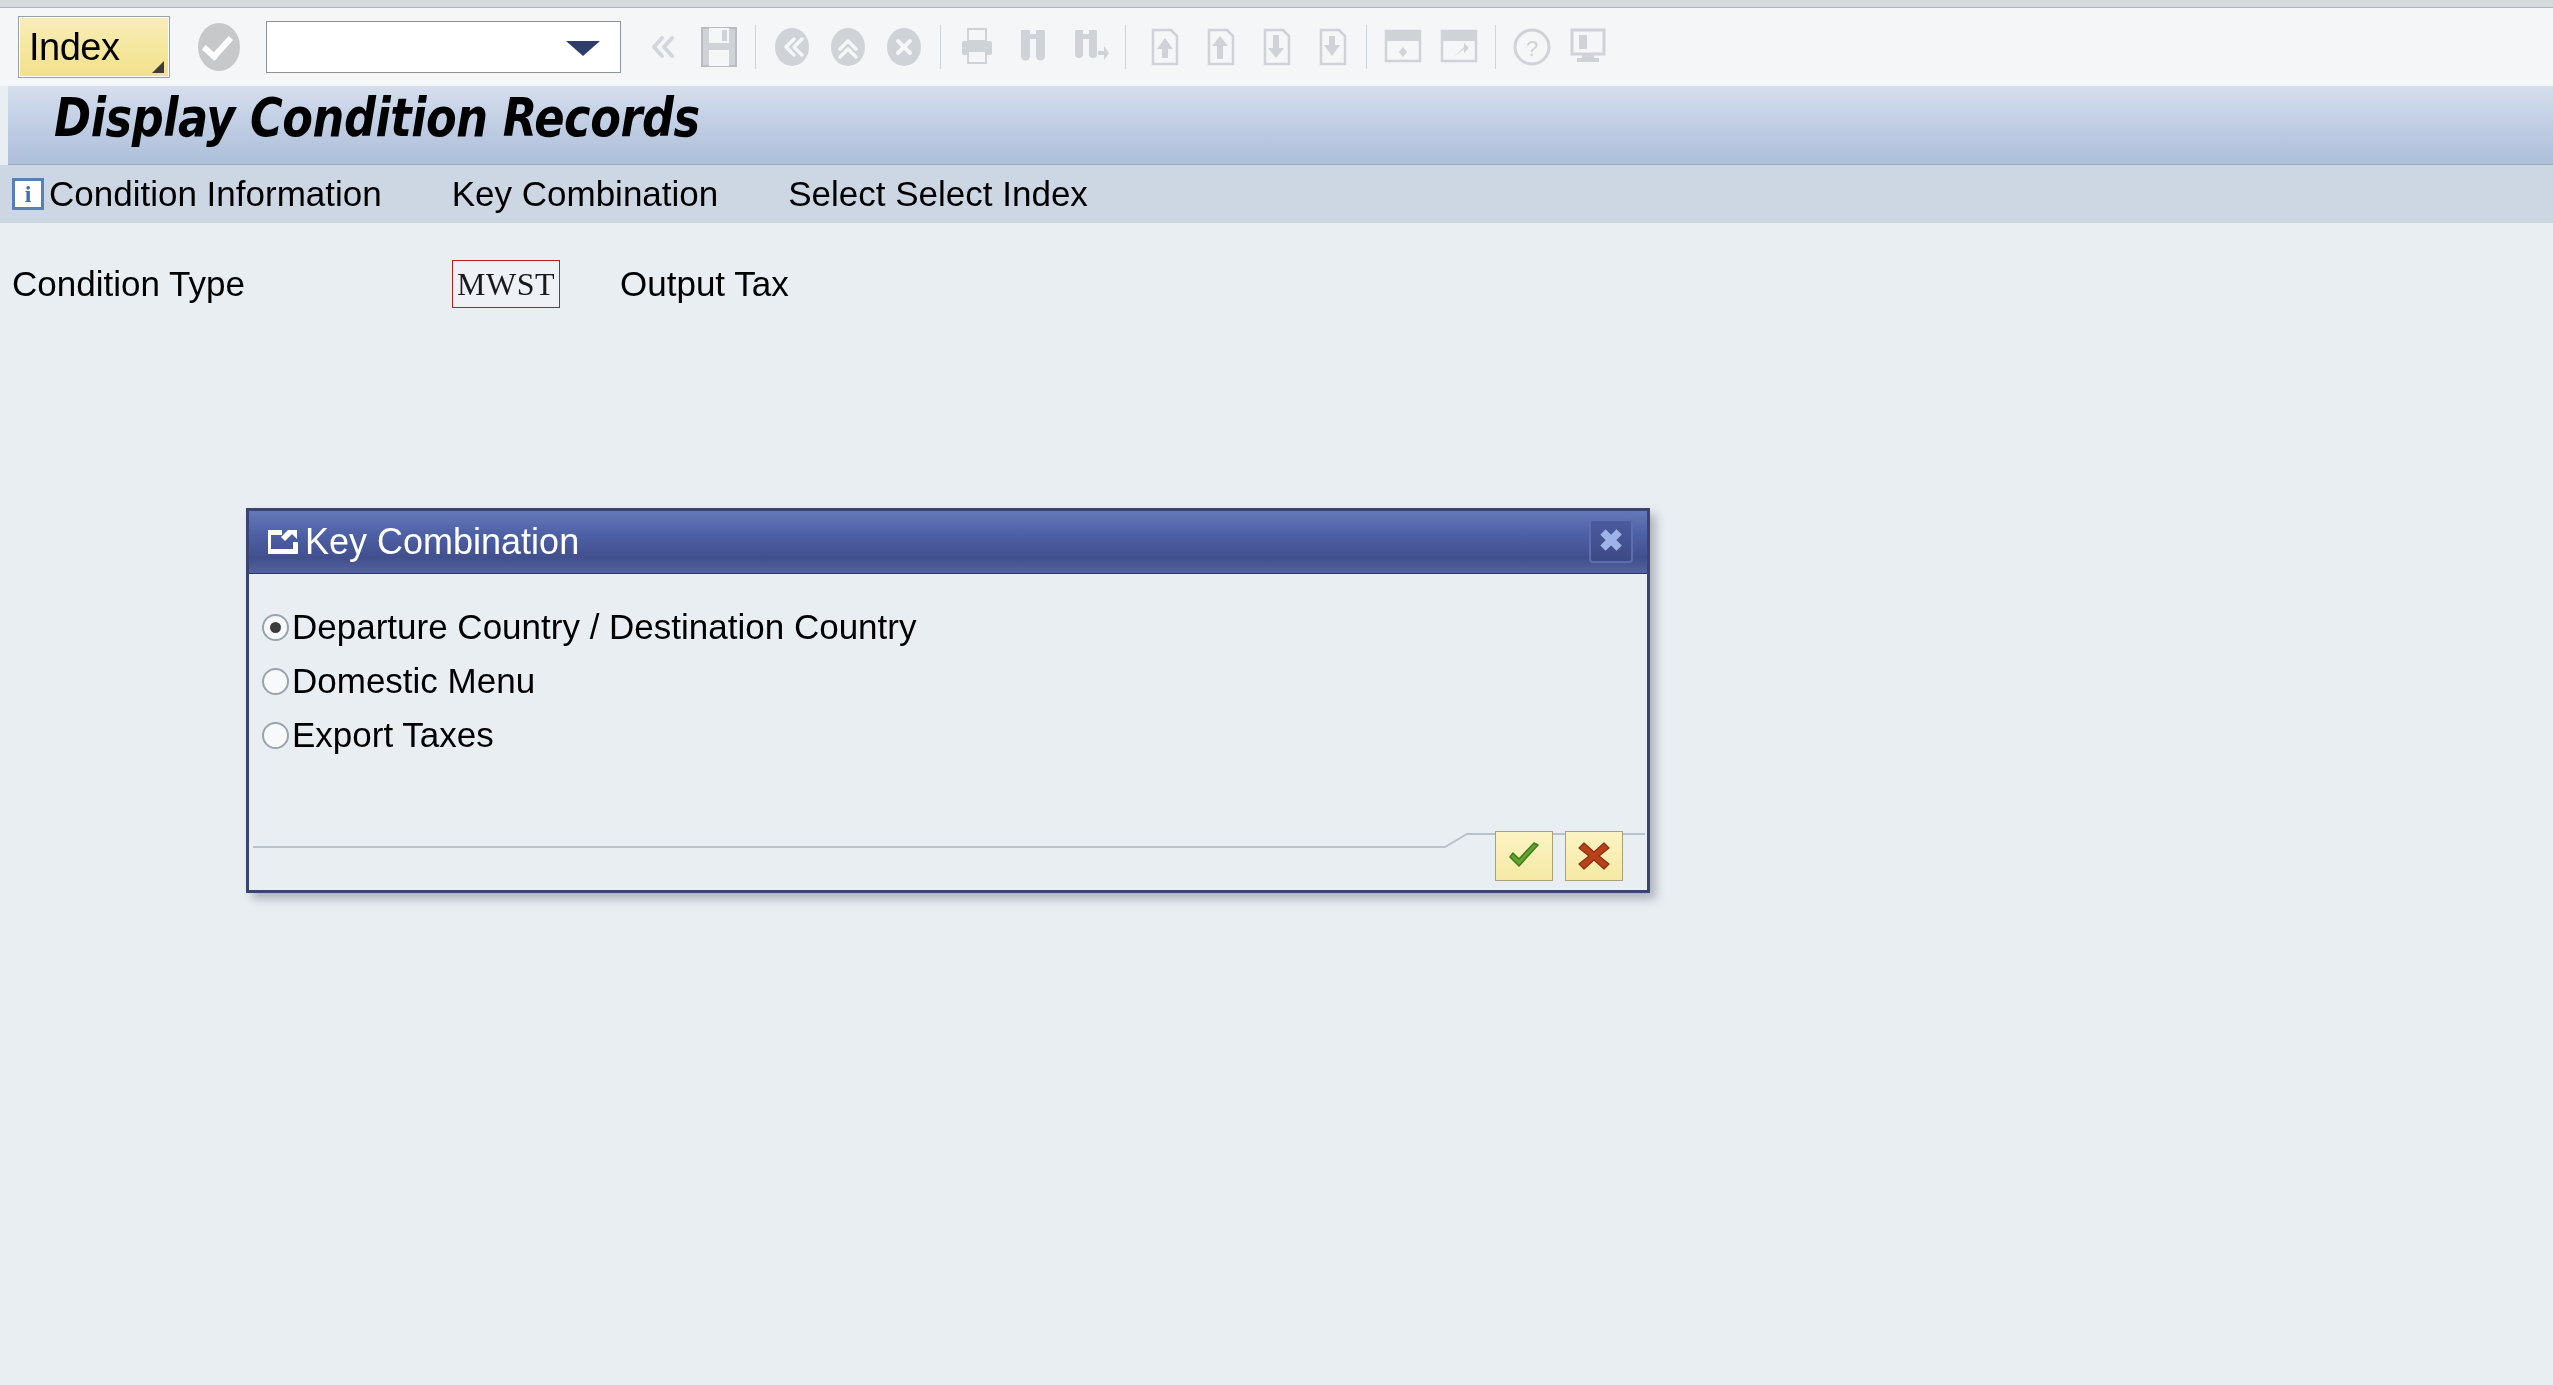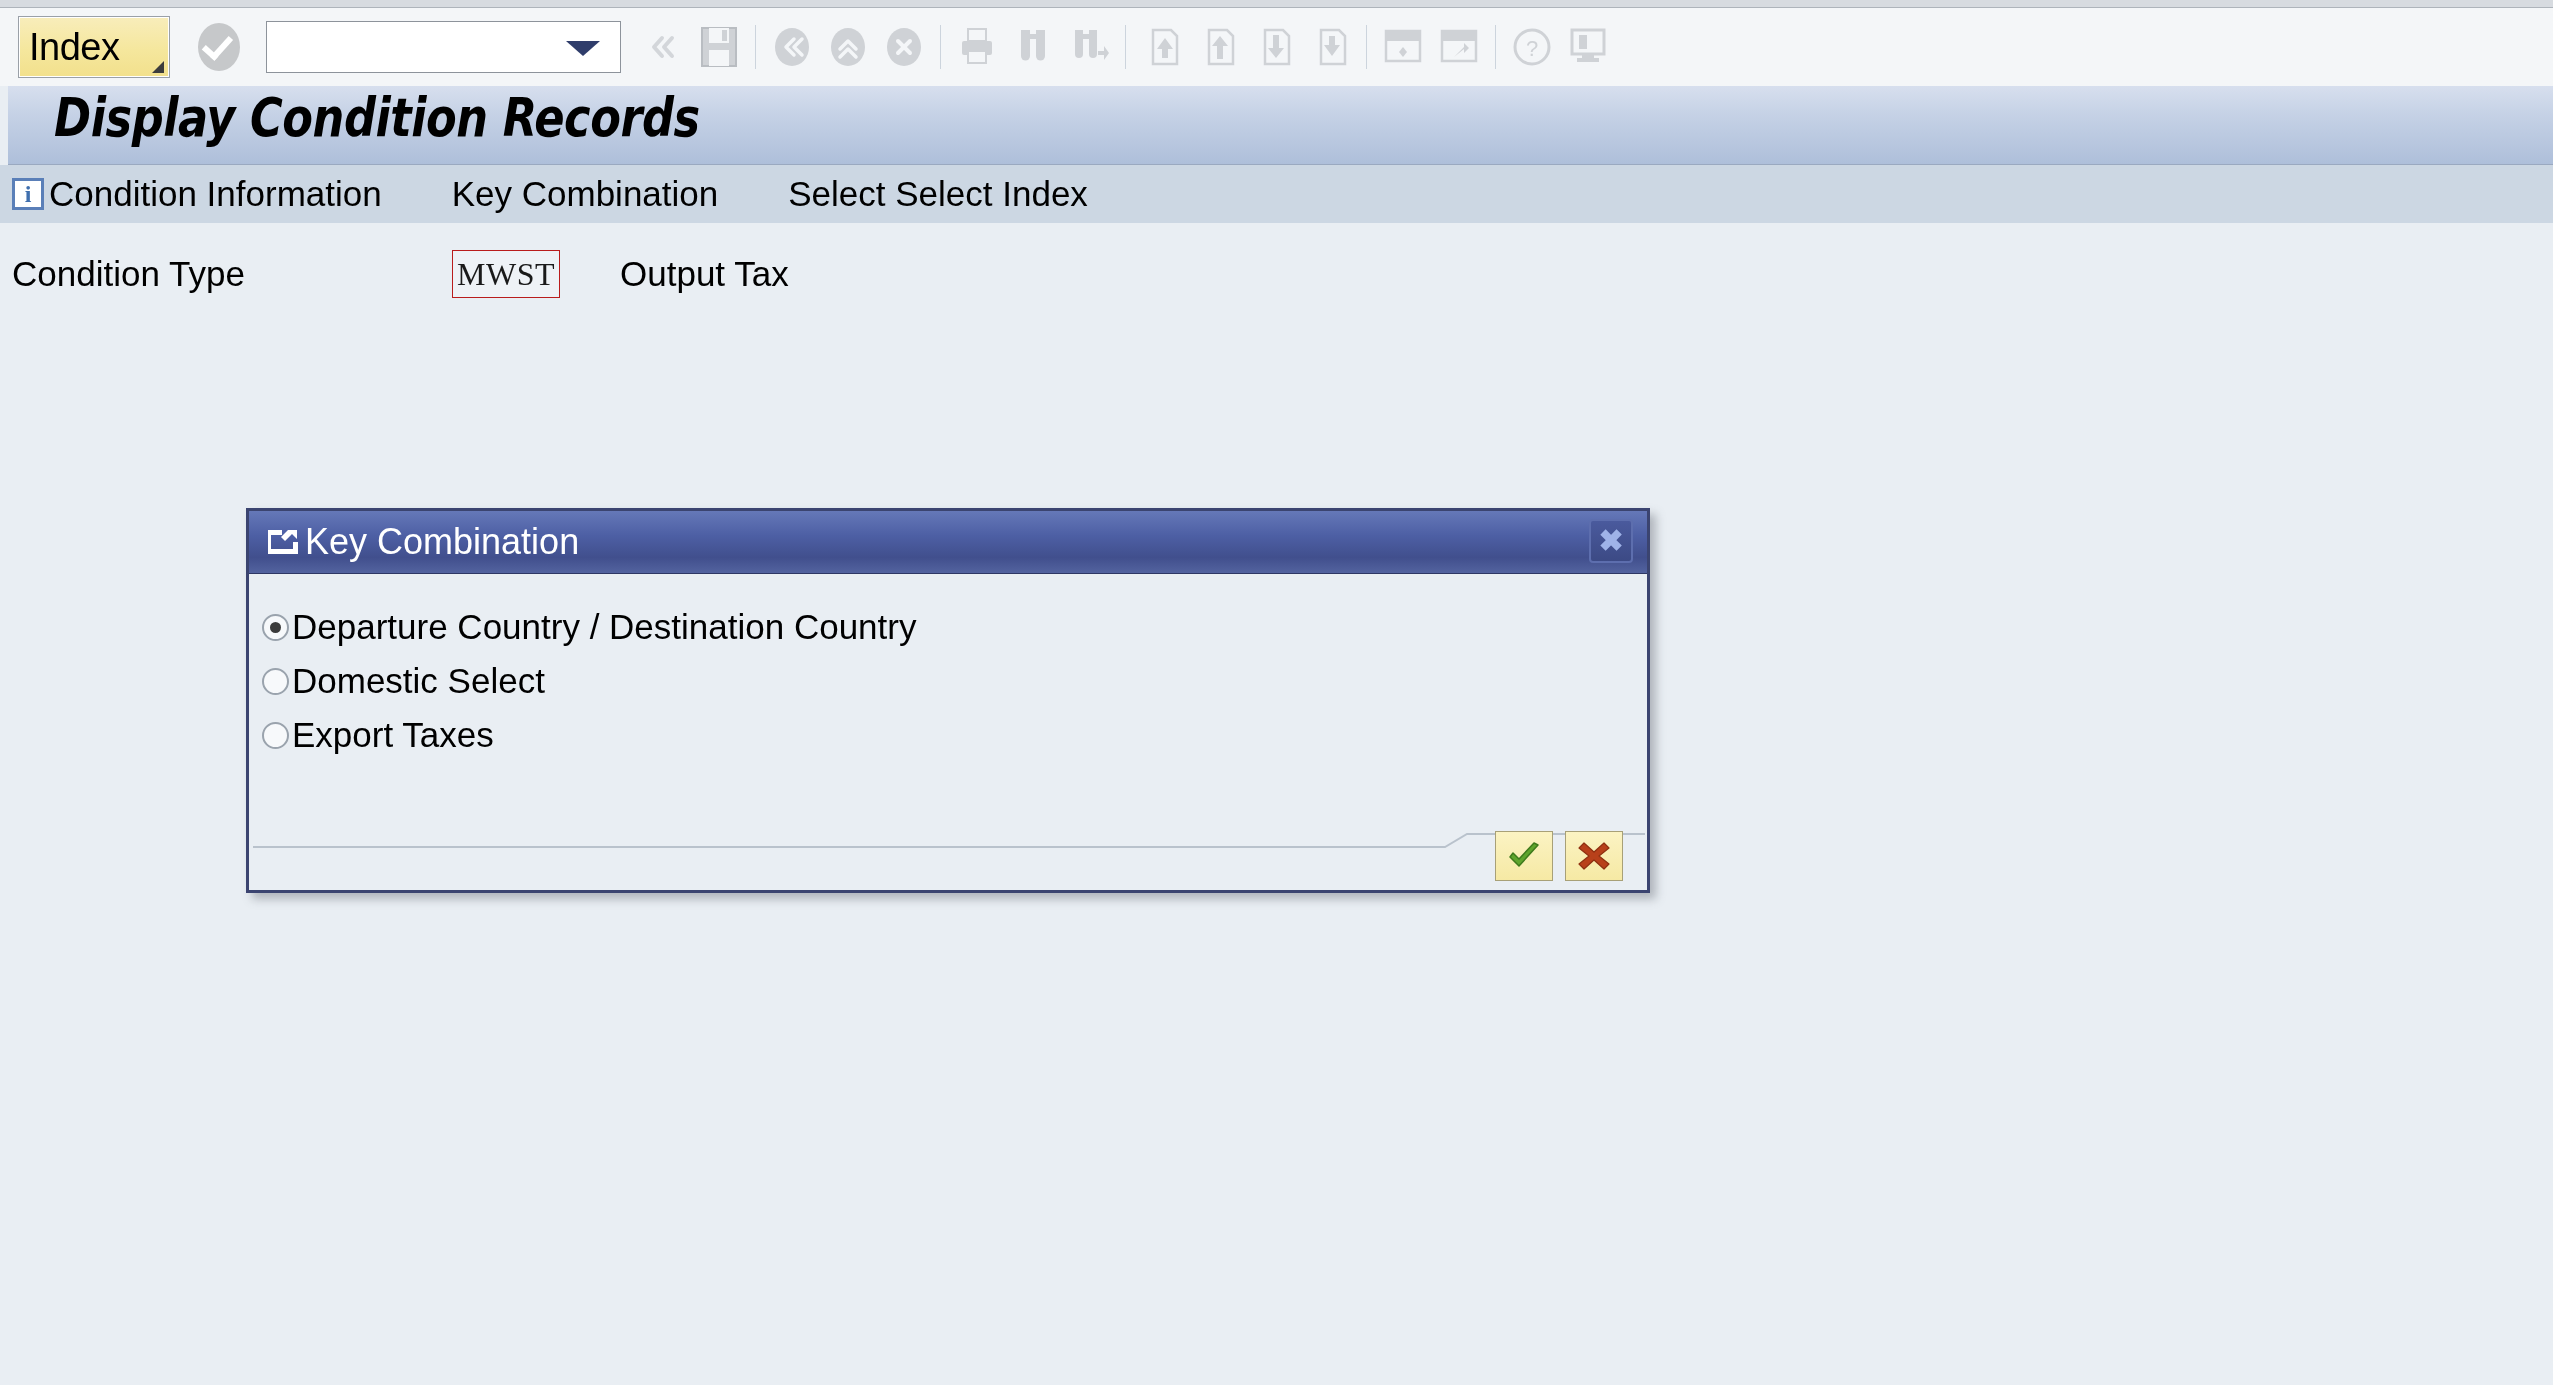--- a/index.html
+++ b/index.html
@@ -178,21 +178,21 @@
     font-family: "Liberation Serif", serif;
     font-weight: bold;
     font-size: 24px;
     color: #3f6fae;
     line-height: 1;
   }
 
   
   .cond-row {
     position: absolute;
-    left: 0; top: 244px;
+    left: 0; top: 254px;
     width: 2502px; height: 60px;
     display: flex;
     align-items: center;
   }
   .cond-label {
     margin-left: 12px;
     font-size: 35px;
     color: #000;
     width: 440px;
   }
@@ -535,21 +535,21 @@
 
   <div class="dlg-body">
 
     <div class="radio-row">
       <div class="radio-mark checked"></div>
       <div class="radio-label">Departure Country / Destination Country</div>
     </div>
 
     <div class="radio-row">
       <div class="radio-mark"></div>
-      <div class="radio-label">Domestic Select</div>
+      <div class="radio-label">Domestic Menu</div>
     </div>
 
     <div class="radio-row">
       <div class="radio-mark"></div>
       <div class="radio-label">Export Taxes</div>
     </div>
 
     <svg class="dlg-divider" viewBox="0 0 1398 20" preserveAspectRatio="none">
       <path d="M4 15 H1196 L1218 2 H1396" fill="none" stroke="#b9c2cc" stroke-width="2"></path>
     </svg>

